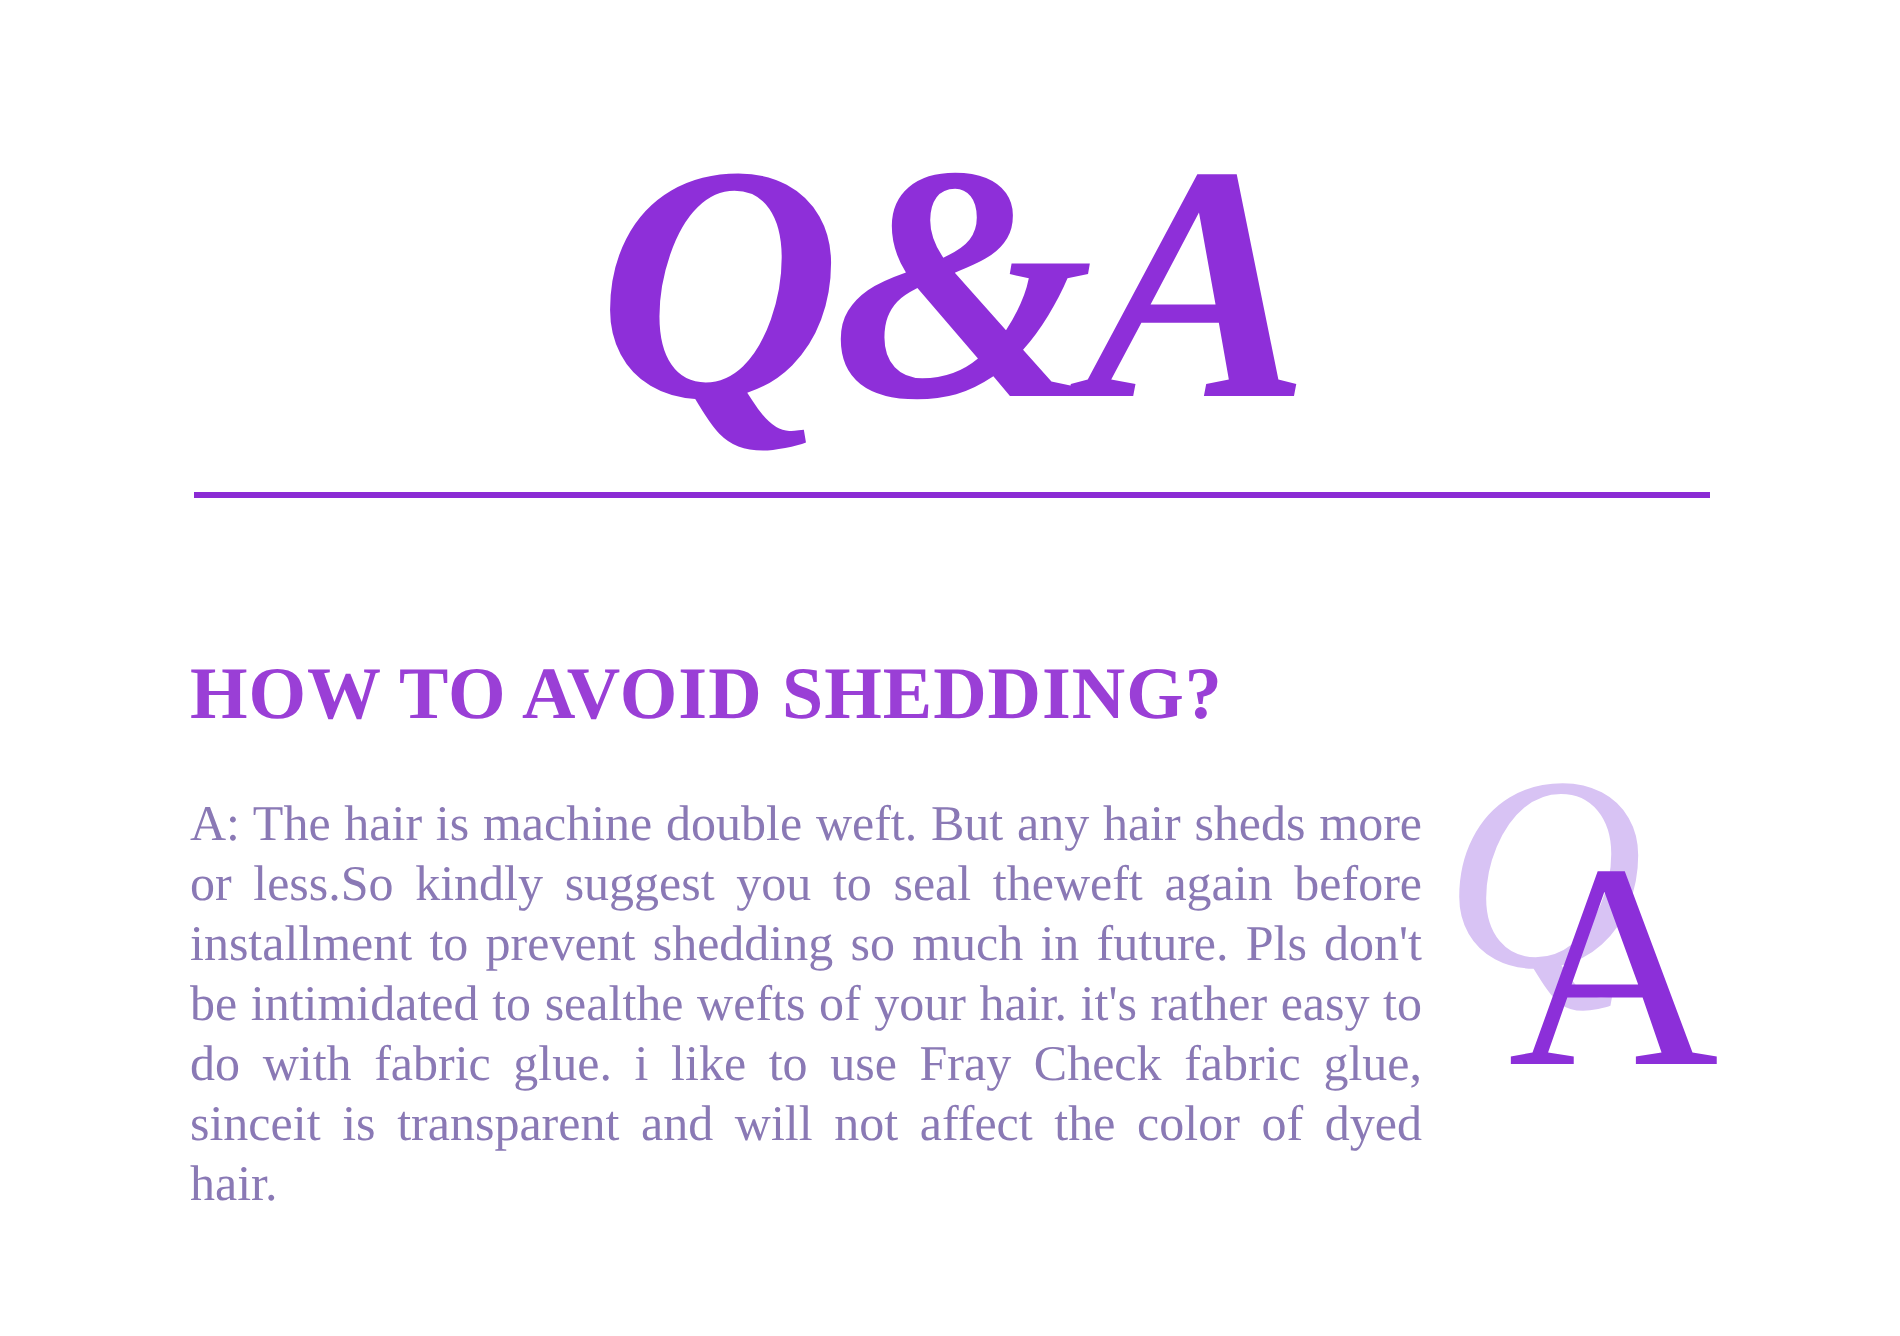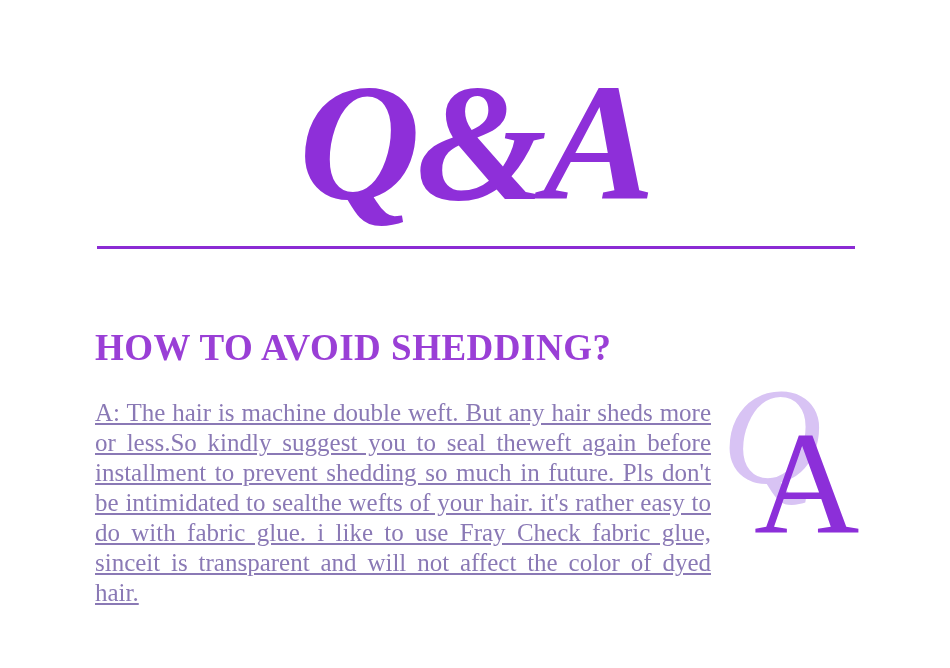--- a/index.html
+++ b/index.html
@@ -50,21 +50,20 @@
   }
   .answer-paragraph {
     position: absolute;
     left: 95px;
     top: 398px;
     width: 616px;
     font-family: "Liberation Serif", serif;
     font-size: 25px;
     line-height: 30px;
     text-align: justify;
-    text-decoration: underline;
   }
   .qa-watermark {
     position: absolute;
     left: 722px;
     top: 368px;
     width: 140px;
     height: 175px;
     pointer-events: none;
   }
   .wm-q {

